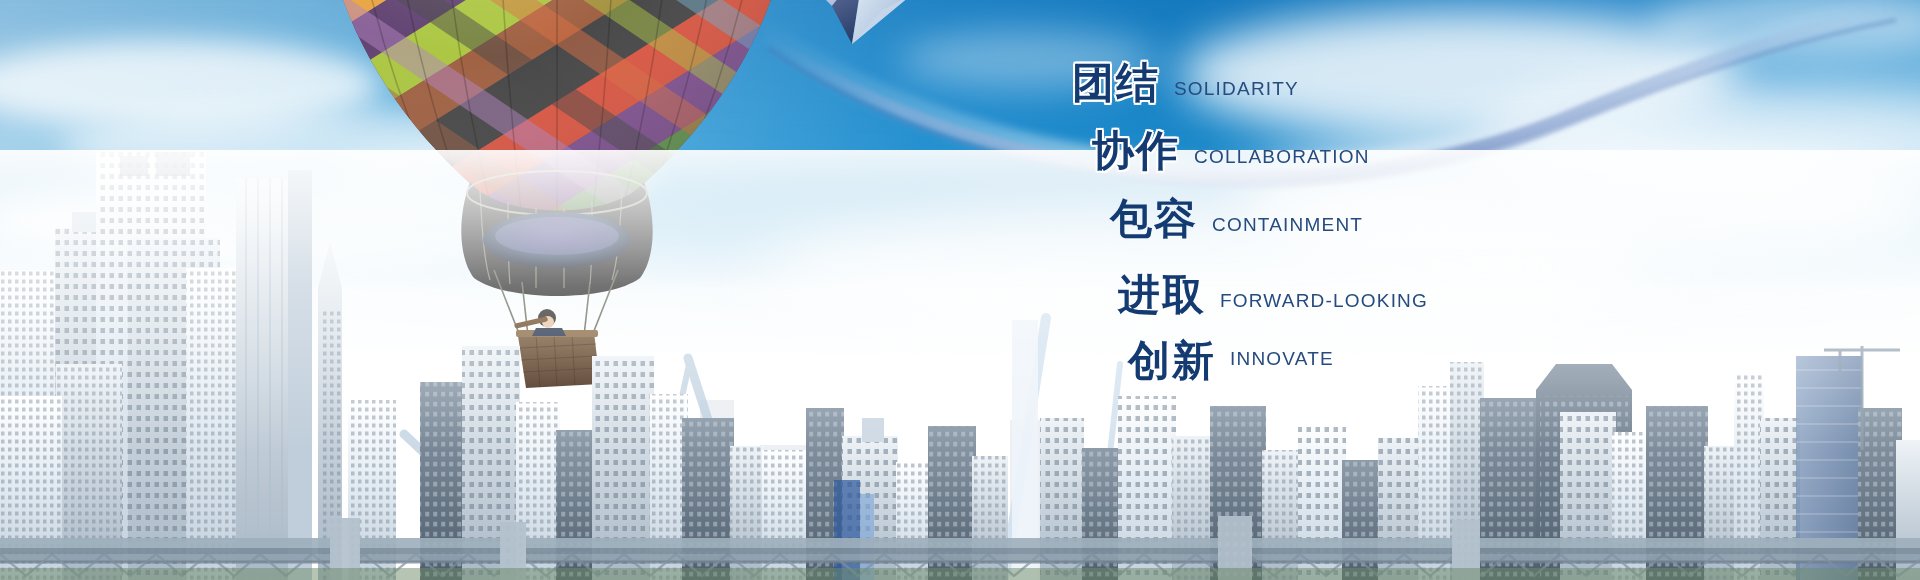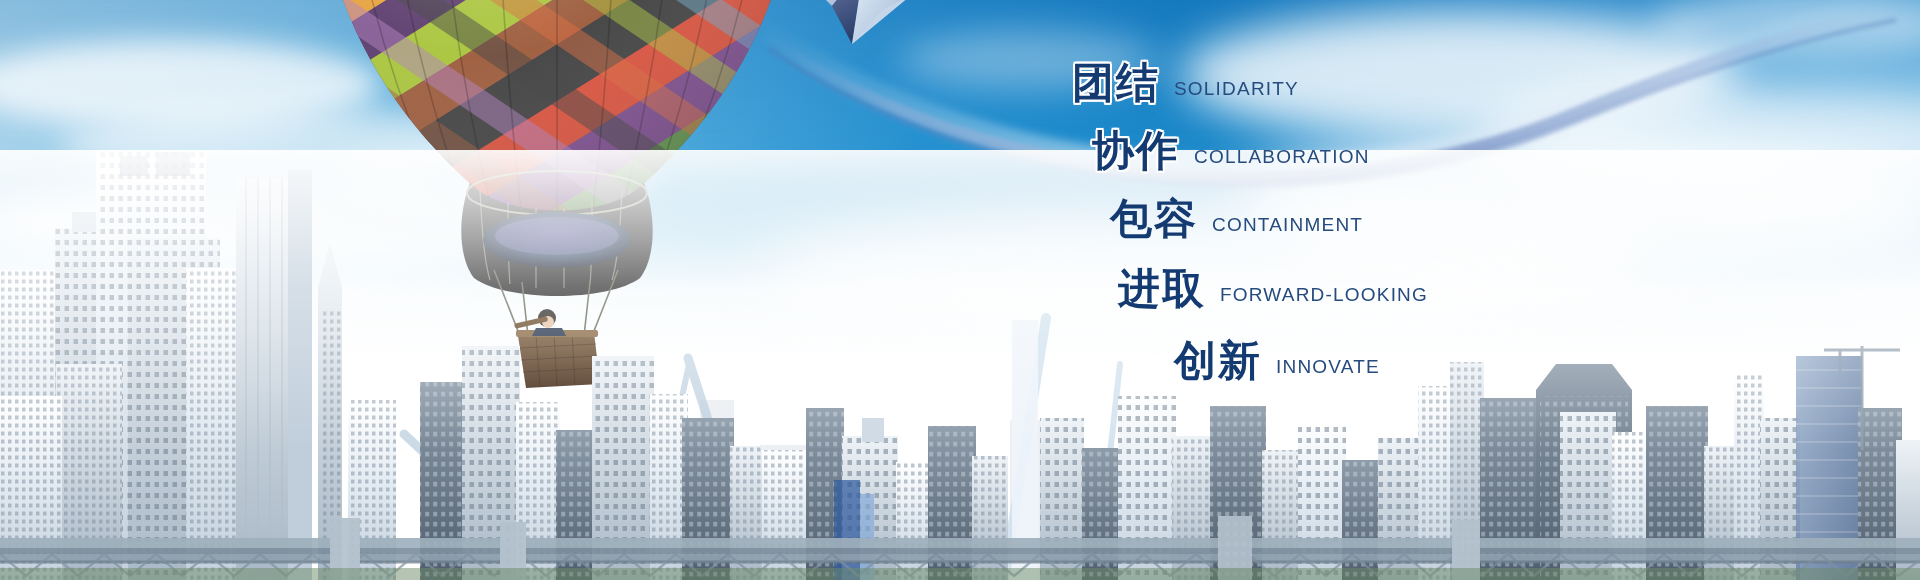--- a/index.html
+++ b/index.html
@@ -95,22 +95,22 @@
     font-family:"Liberation Sans","DejaVu Sans",sans-serif;
     font-size:19px;
     letter-spacing:1.2px;
     color:#264b7e;
     margin-left:14px;
     position:relative;top:-2px;
   }
   .s1{left:1072px;top:0px;}
   .s2{left:1092px;top:68px;}
   .s3{left:1110px;top:136px;}
-  .s4{left:1118px;top:206px;}
-  .s5{left:1174px;top:278px;}
+  .s4{left:1118px;top:212px;}
+  .s5{left:1128px;top:278px;align-items:center;}
 </style>
 </head>
 <body>
 
 <div id="banner">
 
   <div class="sky"></div>
   <div class="sky-top-deep"></div>
 
   <div>

